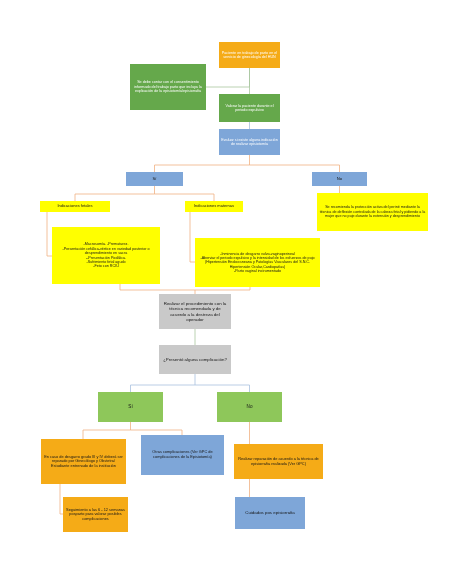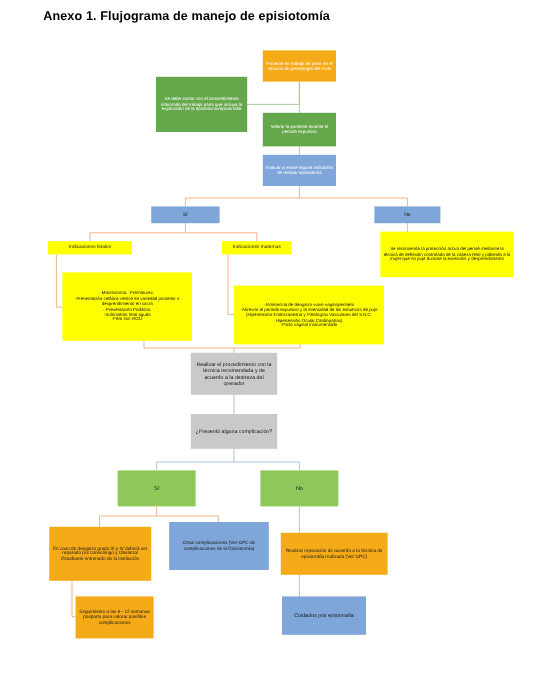--- a/index.html
+++ b/index.html
@@ -65,21 +65,20 @@
   .c-gray   { background: #c9c9c9; }
 
   .t-white { color: #ffffff; }
   .t-dark  { color: #171717; }
 </style>
 </head>
 <body>
 
 <div id="canvas">
 
-  <div id="page-title">Anexo 1. Flujograma de manejo de episiotomía</div>
 
   <svg id="connectors" viewBox="0 0 458 571" xmlns="http://www.w3.org/2000/svg">
     <g fill="none" stroke="#a9c7a0" stroke-width="0.8">
 
       <path d="M206,87 L249.5,87 L249.5,68"></path>
 
       <path d="M249.5,68 L249.5,94"></path>
     </g>
     <g fill="none" stroke="#a8c0de" stroke-width="0.8">
 

